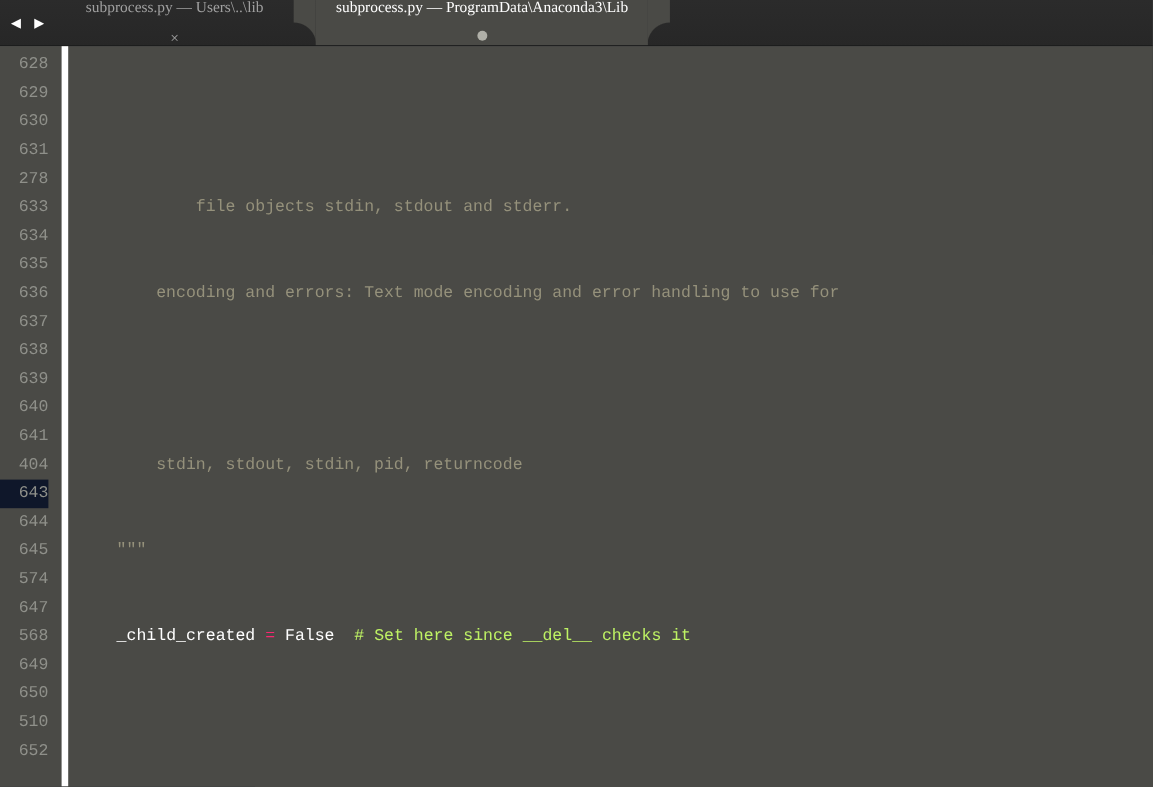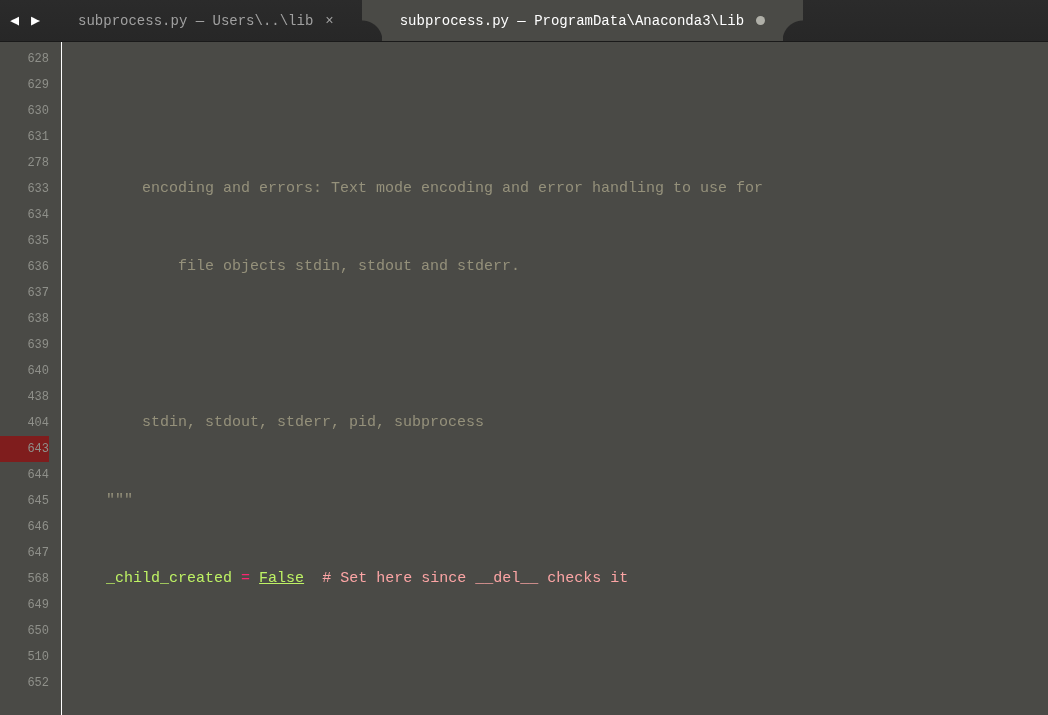--- a/index.html
+++ b/index.html
@@ -33,21 +33,22 @@
   }
   .tab {
     display: flex;
     align-items: center;
     padding: 0 18px;
     height: 100%;
     color: #a0a0a0;
     font-size: 14px;
     position: relative;
     gap: 12px;
-    font-family: Liberation Mono, monospace;
+    font-family: Liberation Serif, serif;
+    flex-direction: column;
   }
   .tab.active {
     background: #4a4a46;
     color: #ffffff;
     border-radius: 0 0 0 0;
   }
   .tab.active::before {
     content:"";
     position:absolute;
     left:-20px; top:0; bottom:0; width:20px;
@@ -74,45 +75,45 @@
     display: flex;
     background: #4a4a46;
     height: calc(100% - 42px);
     position: relative;
   }
   .gutter {
     background: #4a4a46;
     color: #8f908a;
     text-align: right;
     padding: 4px 12px 0 0;
-    font-size: 12px;
+    font-size: 15px;
     line-height: 26px;
     width: 62px;
     user-select: none;
-    border-right: 1px solid #ffffff;
+    border-right: 6px solid #ffffff;
   }
   .code {
     flex: 1;
     padding: 4px 0 0 8px;
     font-size: 15px;
     line-height: 26px;
     white-space: pre;
     position: relative;
   }
   .line { height: 26px; position: relative;}
   .gut-line { height: 26px; }
   .highlight-row {
-    background: #7f1d1d;
+    background: #0f172a;
   }
-  .const { color: #bef264; text-decoration: underline; }         
-  .cmt { color: #fca5a5; }         
+  .const { color: #ffffff; }         
+  .cmt { color: #bef264; }         
   .triple { color: #95917b; }
   .doc   { color: #95917b;}
   .op { color: #f92672; }
-  .var { color: #bef264; margin-top: 39px; }
+  .var { color: #ffffff; margin-top: 39px; }
 </style>
 </head>
 <body>
 
 <div class="tab-bar">
   <div class="nav-arrows">
     <span class="nav-arrow">◀</span>
     <span class="nav-arrow">▶</span>
   </div>
   <div class="tab" style="margin-left:10px;">
@@ -133,39 +134,39 @@
       <div class="gut-line">631</div>
       <div class="gut-line">278</div>
       <div class="gut-line">633</div>
       <div class="gut-line">634</div>
       <div class="gut-line">635</div>
       <div class="gut-line">636</div>
       <div class="gut-line">637</div>
       <div class="gut-line">638</div>
       <div class="gut-line">639</div>
       <div class="gut-line">640</div>
-      <div class="gut-line">438</div>
+      <div class="gut-line">641</div>
       <div class="gut-line">404</div>
       <div class="gut-line highlight-row">643</div>
       <div class="gut-line">644</div>
       <div class="gut-line">645</div>
-      <div class="gut-line">646</div>
+      <div class="gut-line">574</div>
       <div class="gut-line">647</div>
       <div class="gut-line">568</div>
       <div class="gut-line">649</div>
       <div class="gut-line">650</div>
       <div class="gut-line">510</div>
       <div class="gut-line">652</div>
     </div>
   <div class="code">
     <div class="line"></div>
+    <div class="line doc">            file objects stdin, stdout and stderr.</div>
     <div class="line doc">        encoding and errors: Text mode encoding and error handling to use for</div>
-    <div class="line doc">            file objects stdin, stdout and stderr.</div>
     <div class="line"></div>
-    <div class="line doc">        stdin, stdout, stderr, pid, subprocess</div>
+    <div class="line doc">        stdin, stdout, stdin, pid, returncode</div>
     <div class="line triple">    """</div>
     <div class="line">    <span class="var">_child_created</span> <span class="op">=</span> <span class="const">False</span>  <span class="cmt"># Set here since __del__ checks it</span></div>
     
     
     
     
     
     
     
     

